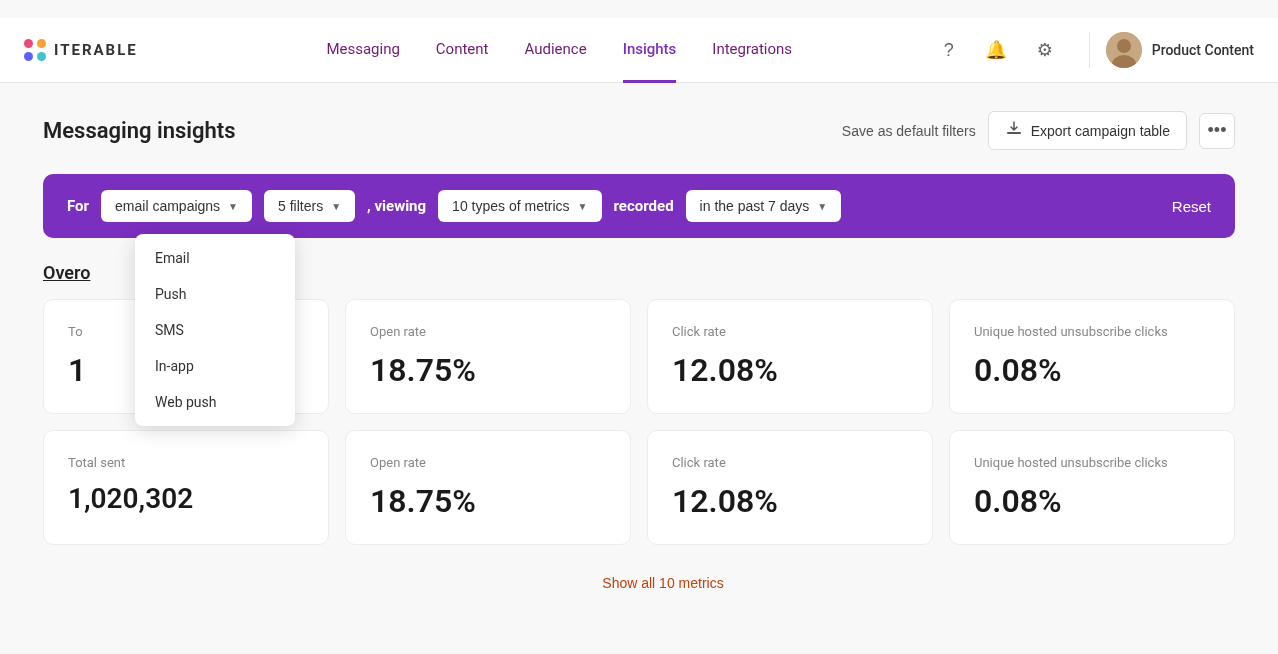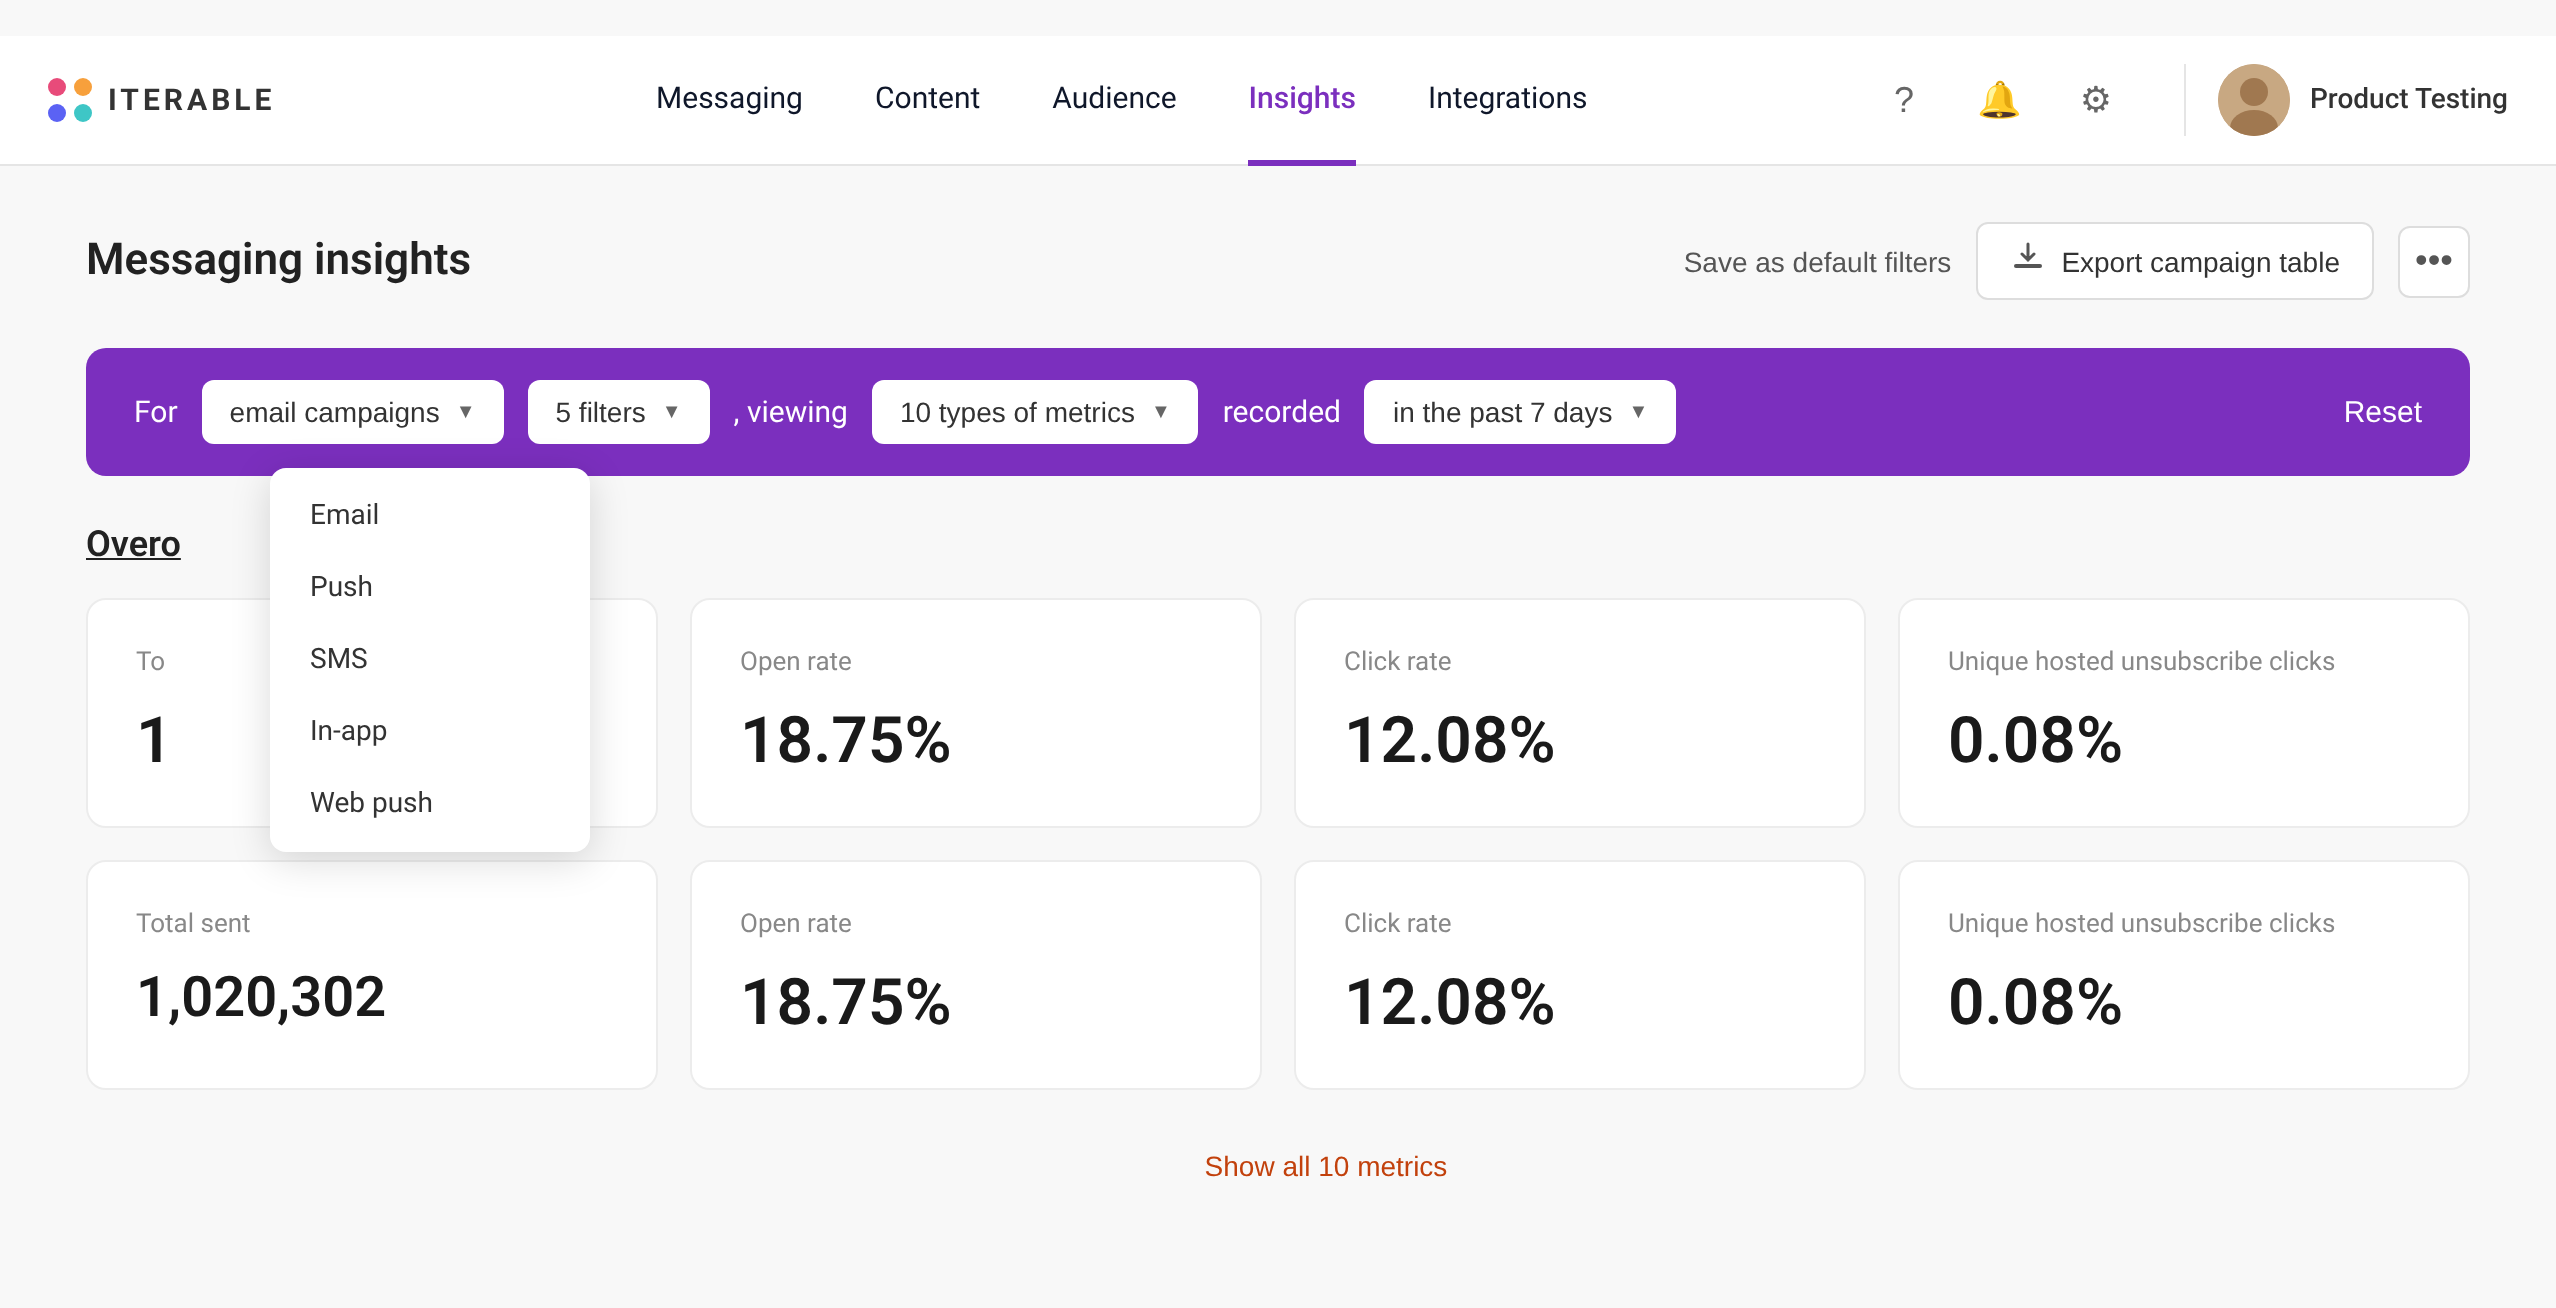--- a/index.html
+++ b/index.html
@@ -13,21 +13,21 @@
     }
     .logo-area { display: flex; align-items: center; gap: 8px; margin-right: 48px; }
     .logo-dots { display: grid; grid-template-columns: 1fr 1fr; gap: 3px; width: 22px; height: 22px; }
     .logo-dot { border-radius: 50%; width: 9px; height: 9px; }
     .logo-dot.tl { background: #e84b7a; }
     .logo-dot.tr { background: #f7a03c; }
     .logo-dot.bl { background: #5b62f4; }
     .logo-dot.br { background: #3ec6c6; }
     .logo-text { font-size: 15px; font-weight: 700; letter-spacing: 2px; color: #333; }
     .nav-links { display: flex; align-items: center; gap: 36px; flex: 1; justify-content: center; }
-    .nav-link { font-size: 15px; color: #0f172a; text-decoration: none; cursor: pointer; padding: 22px 0; border-bottom: 3px solid transparent; }
+    .nav-link { font-size: 15px; color: #701a75; text-decoration: none; cursor: pointer; padding: 22px 0; border-bottom: 3px solid transparent; }
     .nav-link.active { color: #7b2fbe; border-bottom: 3px solid #7b2fbe; font-weight: 500; }
     .nav-icons { display: flex; align-items: center; gap: 16px; margin-left: auto; }
     .nav-icon-btn { background: none; border: none; cursor: pointer; color: #666; font-size: 18px; display: flex; align-items: center; justify-content: center; width: 32px; height: 32px; border-radius: 50%; }
     .user-area { display: flex; align-items: center; gap: 10px; margin-left: 12px; padding-left: 16px; border-left: 1px solid #e5e5e5; cursor: pointer; }
     .avatar { width: 36px; height: 36px; border-radius: 50%; background: #c8a882; overflow: hidden; display: flex; align-items: center; justify-content: center; font-size: 14px; color: #fff; }
     .user-name { font-size: 14px; color: #333; font-weight: 500; }
 
     
     .page-content { padding: 28px 43px 0; }
     .page-header { display: flex; align-items: center; justify-content: space-between; margin-bottom: 24px; }
@@ -40,21 +40,21 @@
       padding: 8px 16px; font-size: 14px; color: #333; cursor: pointer;
     }
     .more-btn { background: #fff; border: 1px solid #ddd; border-radius: 6px; width: 36px; height: 36px; display: flex; align-items: center; justify-content: center; cursor: pointer; font-size: 18px; color: #555; }
 
     
     .filter-bar {
       background: #7b2fbe; border-radius: 10px; padding: 16px 24px;
       display: flex; align-items: center; gap: 12px; position: relative;
       margin-bottom: 24px;
     }
-    .filter-label { color: #fff; font-size: 15px; font-weight: 400; }
+    .filter-label { color: #fff; font-size: 15px; font-weight: 700; }
     .filter-chip {
       display: flex; align-items: center; gap: 8px;
       background: #fff; border-radius: 6px; padding: 8px 14px;
       font-size: 14px; color: #333; cursor: pointer; border: none;
     }
     .chevron-down { font-size: 10px; color: #666; }
     .reset-btn { margin-left: auto; color: #fff; background: none; border: none; font-size: 15px; cursor: pointer; font-weight: 500; }
 
     
     .dropdown-overlay {
@@ -115,21 +115,21 @@
       <span>⚙</span>
     </button>
     <div class="user-area">
       <div class="avatar">
         <svg width="36" height="36" viewBox="0 0 36 36">
             <circle cx="18" cy="18" r="18" fill="#c8a882"></circle>
             <circle cx="18" cy="14" r="7" fill="#a07850"></circle>
             <ellipse cx="18" cy="32" rx="12" ry="9" fill="#a07850"></ellipse>
           </svg>
       </div>
-      <span class="user-name">Product Testing</span>
+      <span class="user-name">Product Content</span>
     </div>
   </div>
 </nav>
 
 <div class="page-content">
   <div class="page-header">
     <h1 class="page-title">Messaging insights</h1>
     <div class="header-actions">
       <button class="save-default-btn">Save as default filters</button>
       <button class="export-btn">

